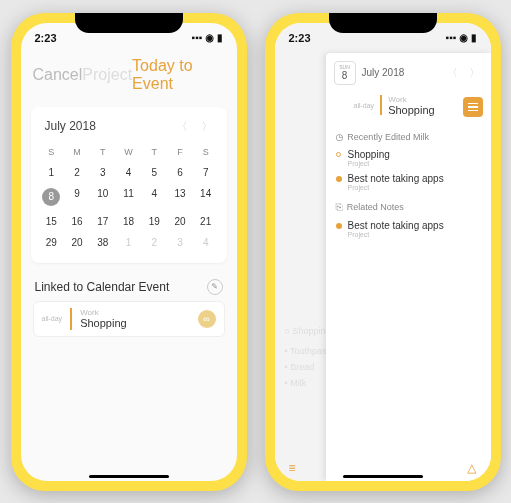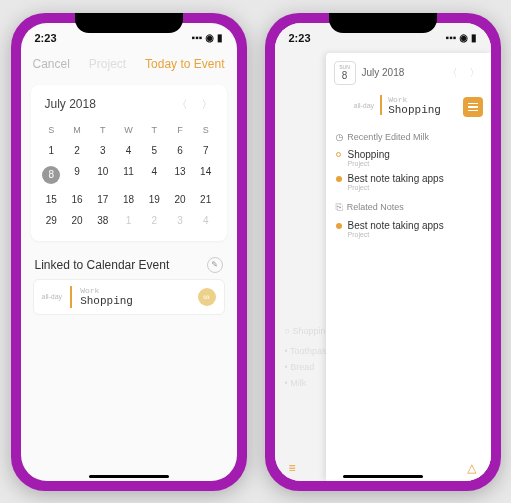--- a/index.html
+++ b/index.html
@@ -1,43 +1,43 @@
 <!DOCTYPE html>
 <html><head>
 <meta charset="utf-8">
 <style>
   * { box-sizing: border-box; margin: 0; padding: 0; }
   body { background: #e8e8e8; font-family: -apple-system, "Helvetica Neue", Arial, sans-serif; width: 511px; height: 503px; display: flex; gap: 18px; justify-content: center; align-items: center; }
-  .phone { width: 236px; height: 478px; background: #a21caf; border-radius: 34px; padding: 10px; position: relative; box-shadow: 0 4px 20px rgba(0,0,0,0.25); }
+  .phone { width: 236px; height: 478px; background: #fde047; border-radius: 34px; padding: 10px; position: relative; box-shadow: 0 4px 20px rgba(0,0,0,0.25); }
   .screen { width: 100%; height: 100%; background: #fafafa; border-radius: 26px; overflow: hidden; position: relative; }
   .notch { position: absolute; top: 0; left: 50%; transform: translateX(-50%); width: 108px; height: 20px; background: #000; border-bottom-left-radius: 14px; border-bottom-right-radius: 14px; z-index: 10; }
   .status-bar { height: 30px; display: flex; justify-content: space-between; align-items: center; padding: 0 14px; font-size: 11px; font-weight: 600; color: #111; }
   .status-right { display: flex; gap: 3px; align-items: center; font-size: 10px; }
-  .nav-bar { display: flex; justify-content: space-between; align-items: center; padding: 4px 12px 8px; font-size: 12px; }
+  .nav-bar { display: flex; justify-content: space-between; align-items: center; padding: 4px 12px 8px; font-size: 16px; }
   .nav-left { color: #bbb; }
   .nav-center { color: #ddd; }
   .nav-right { color: #e8a23c; font-weight: 500; }
   .card { background: #fff; margin: 6px 10px; border-radius: 8px; padding: 10px 8px; box-shadow: 0 1px 3px rgba(0,0,0,0.05); }
   .month-row { display: flex; justify-content: space-between; align-items: center; padding: 2px 6px 8px; }
   .month-label { font-size: 12px; color: #444; }
   .chev-group { display: flex; gap: 14px; color: #ccc; font-size: 11px; }
   .chev { cursor: pointer; }
   .dow-row, .week-row { display: flex; }
   .dow, .day { flex: 1; text-align: center; font-size: 9px; color: #888; padding: 5px 0; }
   .day { color: #333; font-size: 10px; }
   .day.faded { color: #ccc; }
   .day.selected { position: relative; }
   .day.selected span { display: inline-block; width: 18px; height: 18px; line-height: 18px; background: #999; color: #fff; border-radius: 50%; }
   .section-header { display:flex; justify-content:space-between; align-items:center; padding: 10px 14px 2px; font-size: 12px; color: #333; }
   .pencil-circle { width:16px; height:16px; border:1px solid #ccc; border-radius:50%; display:flex; align-items:center; justify-content:center; font-size:8px; color:#999; }
   .subhead { font-size: 10px; color: #888; padding: 0 14px 6px; }
   .event-card { margin: 4px 12px; border:1px solid #eee; border-radius:6px; padding:6px 8px; display:flex; align-items:center; gap:8px; background:#fff; }
   .allday { font-size:7px; color:#bbb; }
   .divider { width:2px; height:22px; background:#e8a23c; }
-  .ev-text { flex:1;font-family:Liberation Mono, monospace; }
+  .ev-text { flex:1; }
   .ev-cat { font-size:8px; color:#bbb; }
   .ev-title { font-size:11px; color:#333; }
   .link-icon { width:18px; height:18px; background:#edd08a; border-radius:50%; display:flex; align-items:center; justify-content:center; font-size:9px; color:#fff; }
   
   .screen2-bg { position:absolute; inset:0; background:#f3f3f3; }
   .panel { position:absolute; top:30px; right:0; bottom:0; width:165px; background:#fff; box-shadow:-2px 0 6px rgba(0,0,0,0.1); border-top-left-radius:4px; }
   .panel-header { display:flex; align-items:center; gap:6px; padding:8px 8px 6px; }
   .date-badge { width:22px; height:24px; border:1px solid #ddd; border-radius:4px; display:flex; flex-direction:column; align-items:center; justify-content:center; }
   .date-badge .dw { font-size:5px; color:#aaa; }
   .date-badge .dn { font-size:10px; color:#555; }

